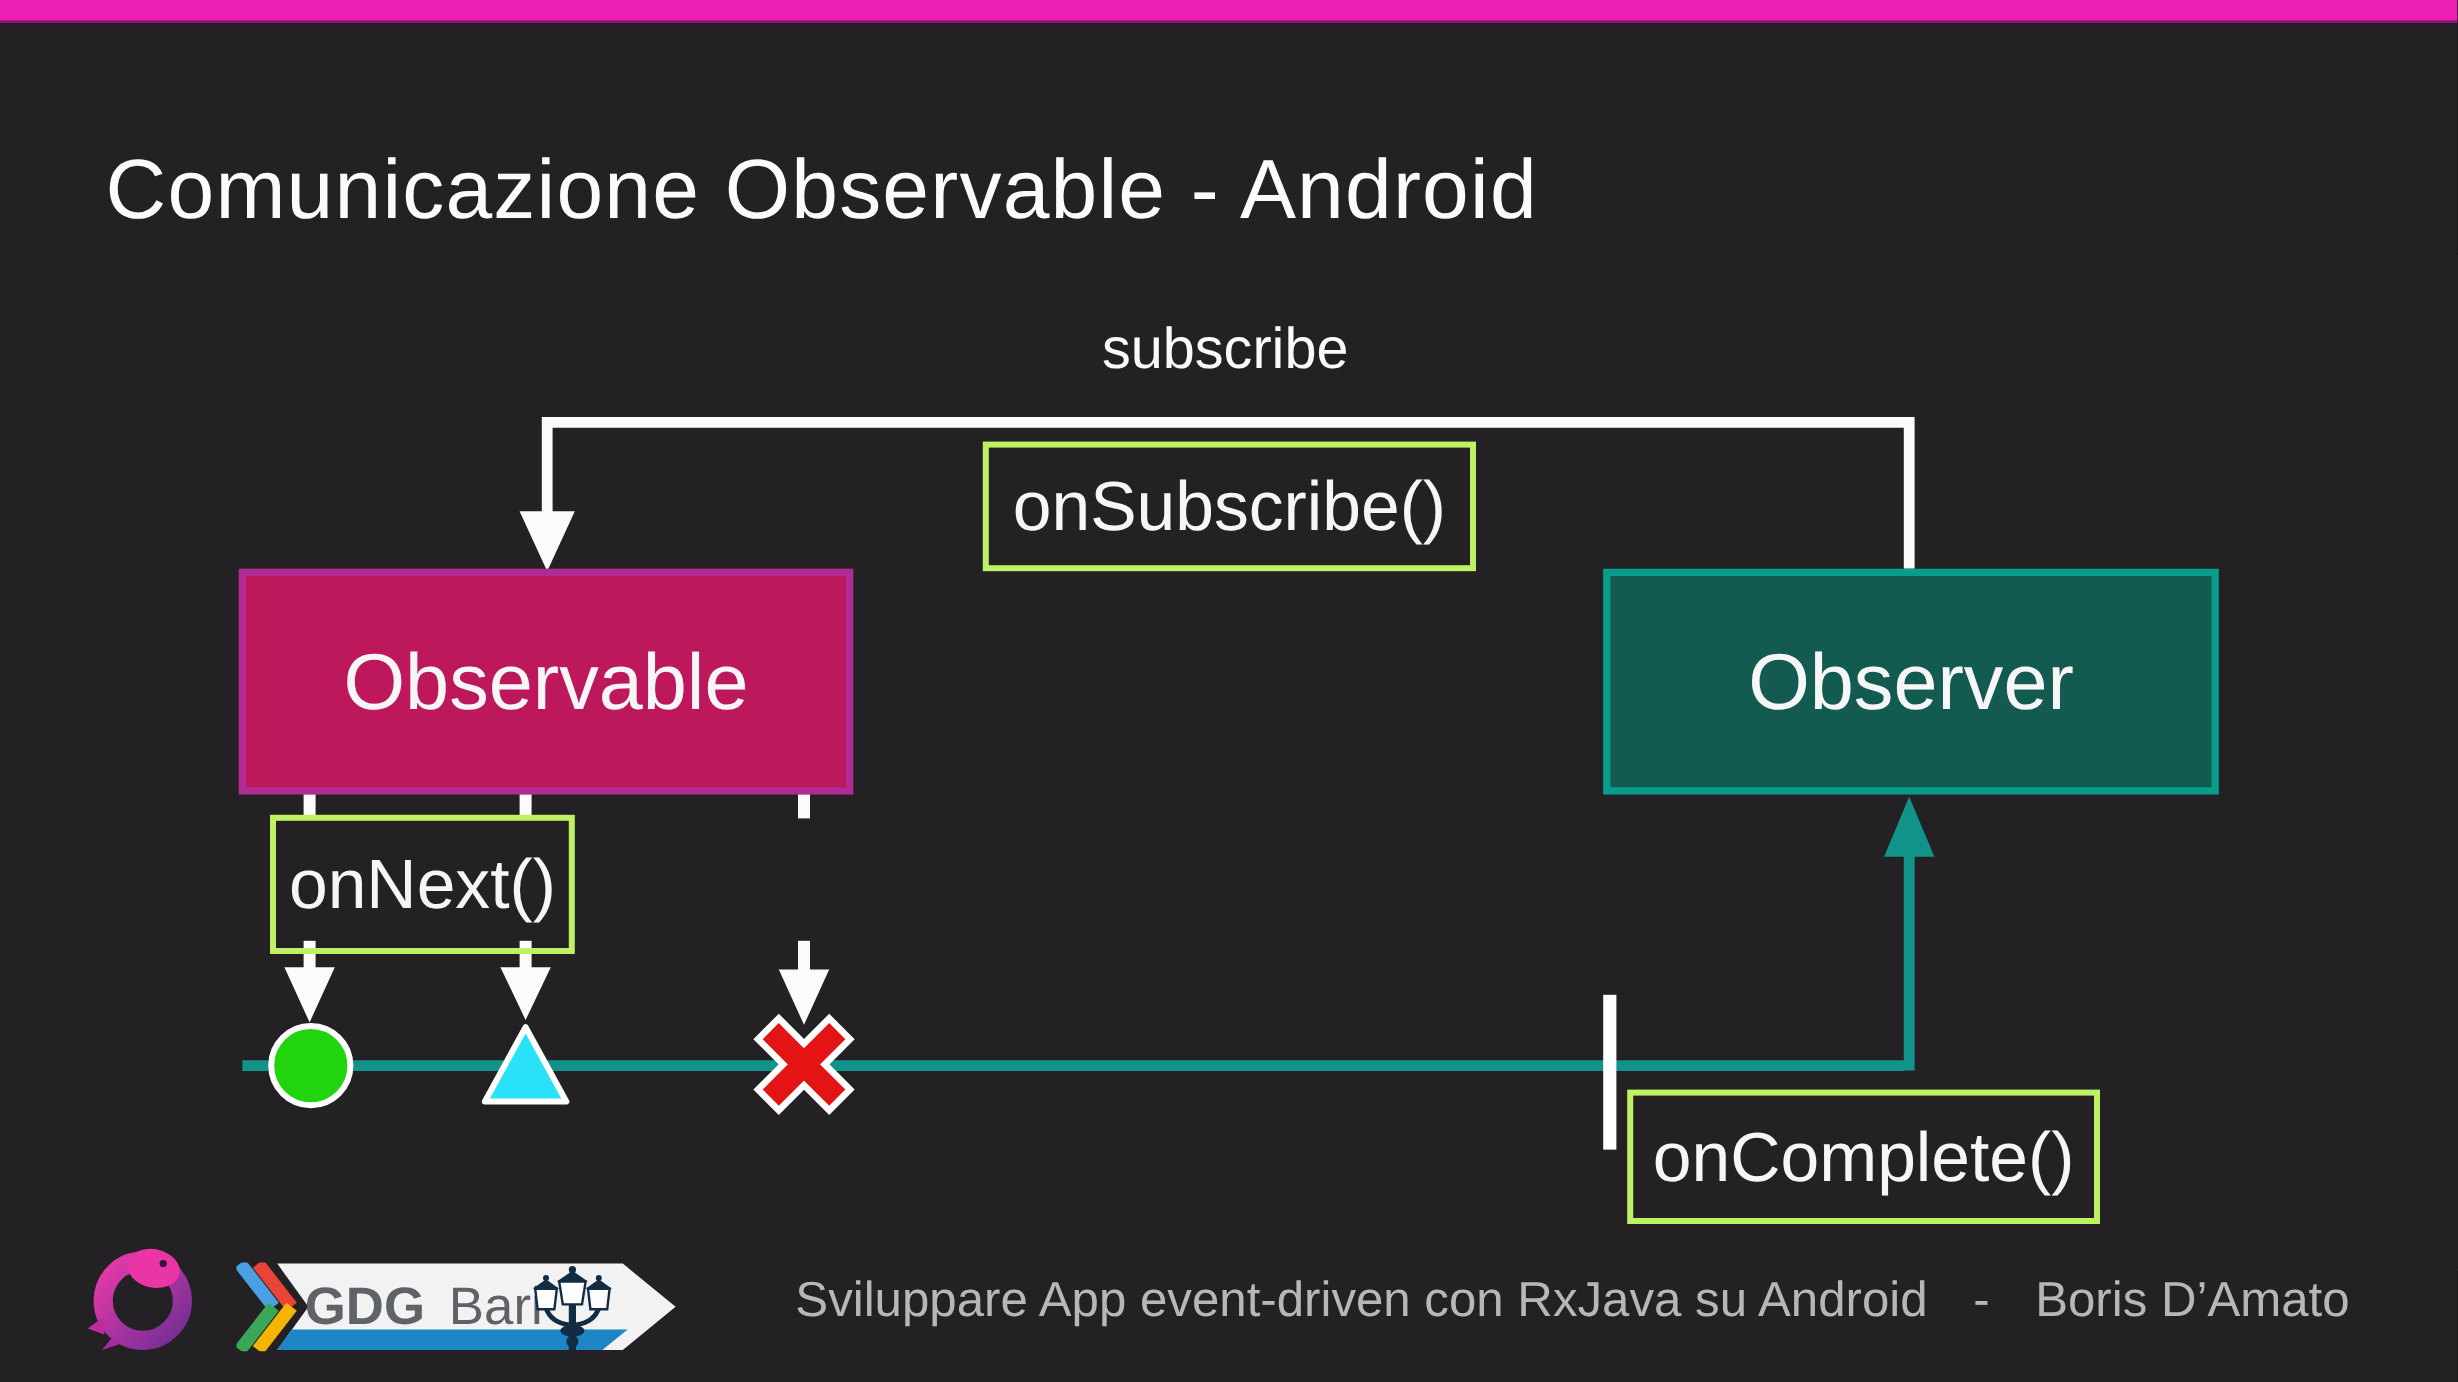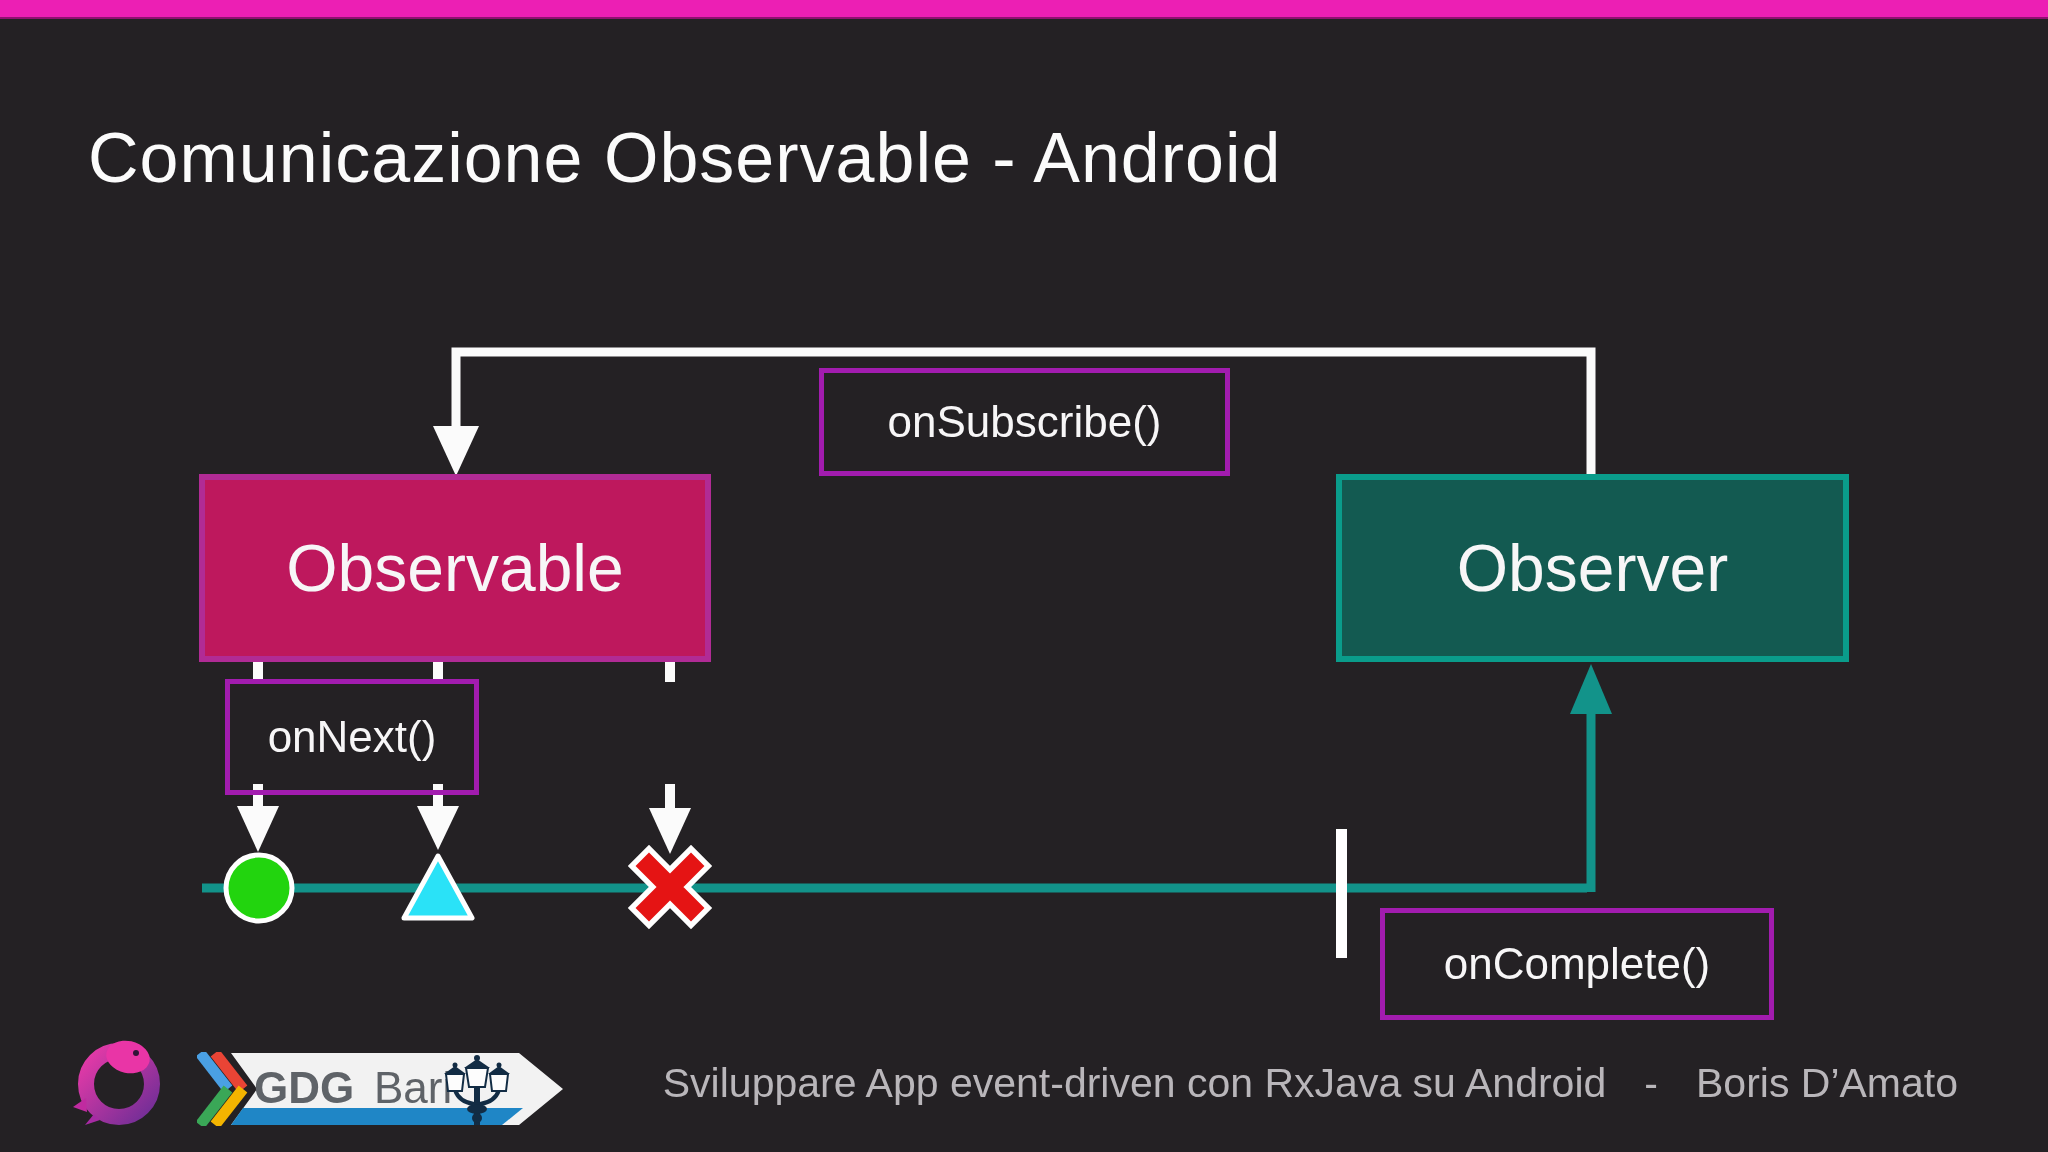--- a/index.html
+++ b/index.html
@@ -12,41 +12,42 @@
   .title{position:absolute;left:88px;top:118px;font-size:70px;color:#fbfbfb;letter-spacing:1px;}
   .subscribe-label{position:absolute;left:901px;top:264px;width:240px;text-align:center;
     font-size:48px;color:#fafafa;}
   .overlay{position:absolute;left:0;top:0;}
   .box{position:absolute;box-sizing:border-box;display:flex;align-items:center;
     justify-content:center;color:#f7f6f7;}
   .box-observable{left:199px;top:474px;width:512px;height:188px;background:#be185d;
     border:6px solid #b12b95;font-size:66px;}
   .box-observer{left:1336px;top:474px;width:513px;height:188px;background:#135a51;
     border:6px solid #0a9c8b;font-size:66px;text-align:center;}
-  .method-box{border:5px solid #a21caf;font-size:44px;}
+  .method-box{border:5px solid #bef264;font-size:58px;}
   .box-onsubscribe{left:819px;top:368px;width:411px;height:108px;}
   .box-onnext{left:225px;top:679px;width:254px;height:116px;}
   .box-onerror{left:531px;top:679px;width:280px;height:108px;}
-  .box-oncomplete{left:1356px;top:908px;width:394px;height:112px;margin-left:24px;}
+  .box-oncomplete{left:1356px;top:908px;width:394px;height:112px;}
   .credit{position:absolute;right:90px;top:1060px;display:flex;gap:38px;
     align-items:baseline;font-size:41px;color:#b9b6ba;}
   .logo{position:absolute;}
   .rx-logo{left:72px;top:1032px;}
   .gdg-logo{left:197px;top:1052px;}
   .gdg-text{font-family:"Liberation Sans",sans-serif;}
 </style>
 </head>
 <body>
 
 <div class="slide">
 
   <div class="topbar"></div>
 
   <div class="title">Comunicazione Observable - Android</div>
 
+  <div class="subscribe-label">subscribe</div>
 
   <svg class="overlay" width="2048" height="1152" viewBox="0 0 2048 1152">
 
     <path d="M456 432 V352 H1591 V474" fill="none" stroke="#fbfbfb" stroke-width="9"></path>
     <polygon points="433,426 479,426 456,476" fill="#fbfbfb"></polygon>
 
     <path d="M258 658 V682" stroke="#fbfbfb" stroke-width="10"></path>
     <path d="M438 658 V682" stroke="#fbfbfb" stroke-width="10"></path>
     <path d="M670 658 V682" stroke="#fbfbfb" stroke-width="10"></path>
 

